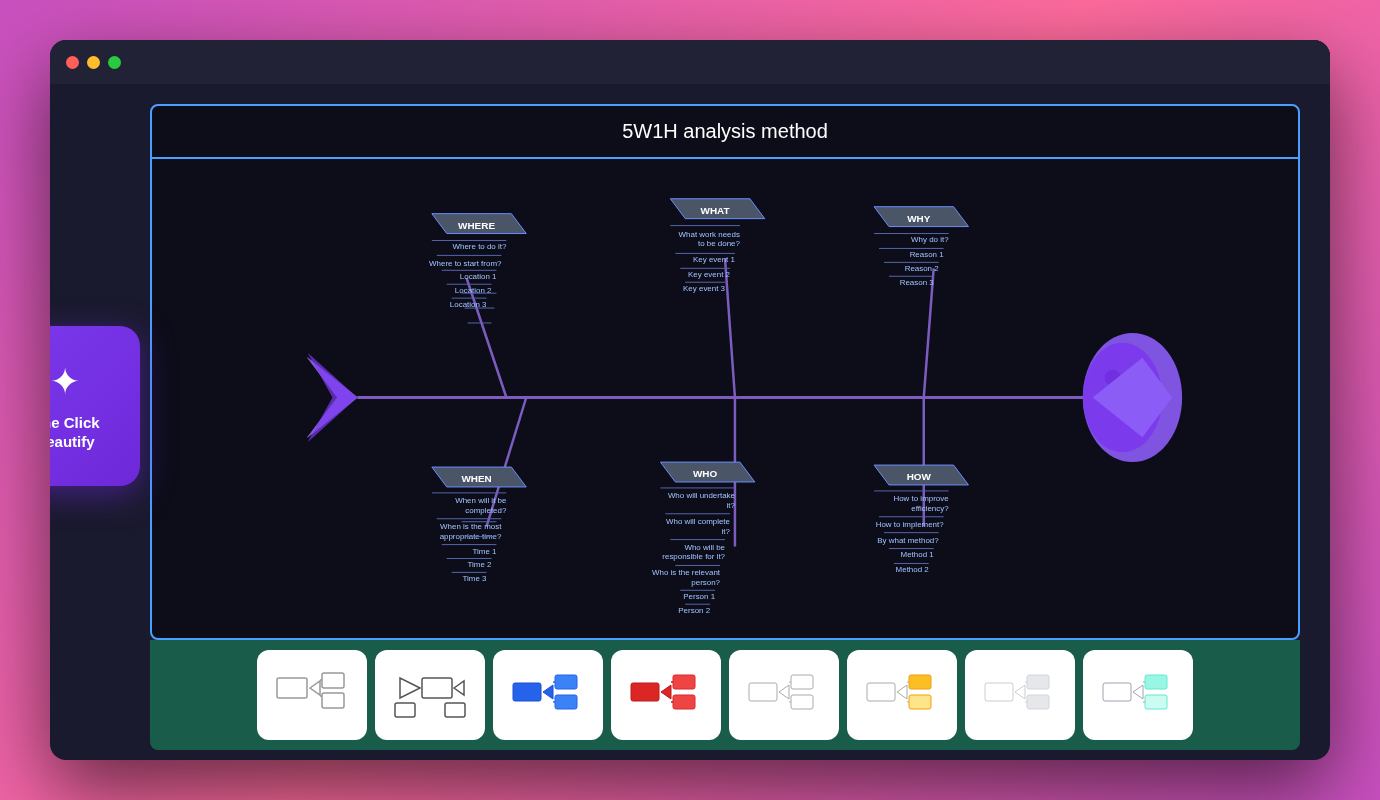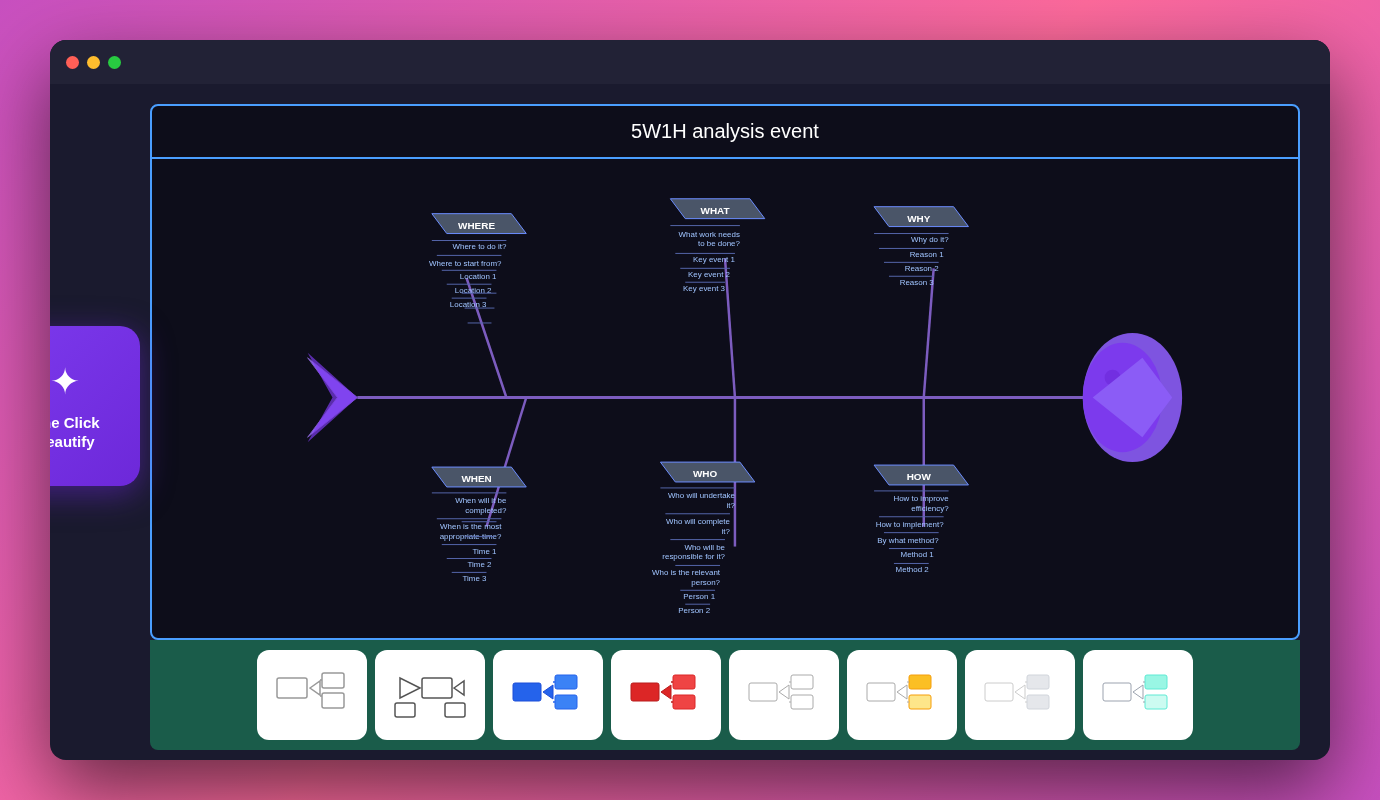--- a/index.html
+++ b/index.html
@@ -147,21 +147,21 @@
   <div class="window-content">
 
     <div class="ocb-button">
       <div class="ocb-icon">✦</div>
       <div class="ocb-label">One Click<br>Beautify</div>
     </div>
 
     <div class="main-area">
       <div class="diagram-container">
 
-        <div class="diagram-title">5W1H analysis event</div>
+        <div class="diagram-title">5W1H analysis method</div>
 
         <svg width="100%" height="calc(100% - 55px)" viewBox="0 0 900 480" style="display:block; height:calc(100% - 55px);">
 
           <line x1="80" y1="240" x2="820" y2="240" stroke="#7c5cbf" stroke-width="3"></line>
 
           <path d="M80,240 L30,200 L60,240 L30,280 Z" fill="#8b5cf6" stroke="#7c5cbf" stroke-width="1"></path>
           <path d="M80,240 L30,195 L55,240 L30,285 Z" fill="#7c3aed" opacity="0.7"></path>
 
           <ellipse cx="860" cy="240" rx="50" ry="65" fill="#8b5cf6" opacity="0.9"></ellipse>
           <ellipse cx="850" cy="240" rx="40" ry="55" fill="#7c3aed"></ellipse>

